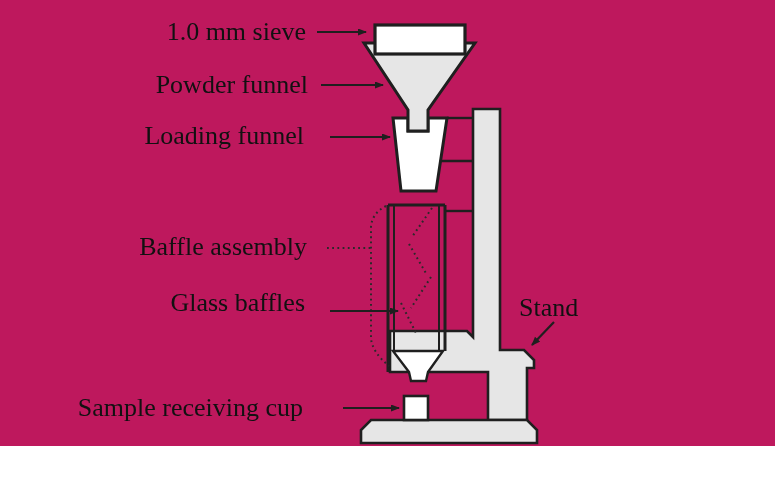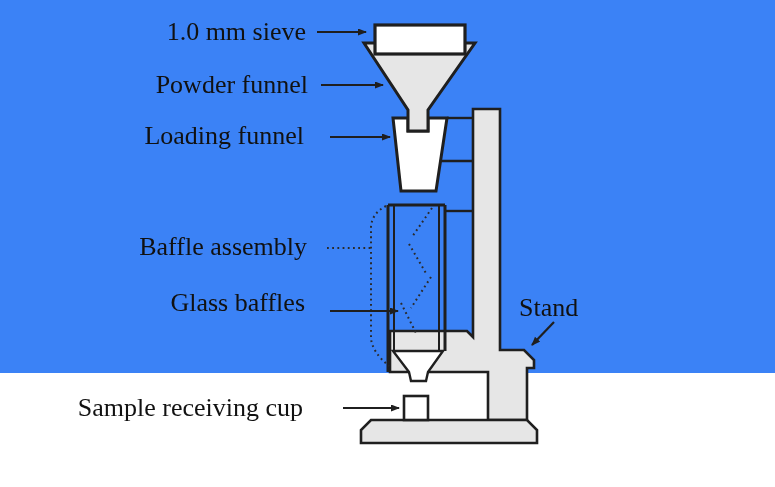--- a/index.html
+++ b/index.html
@@ -6,22 +6,22 @@
     margin: 0;
     padding: 0;
     background: #ffffff;
     width: 775px;
     height: 487px;
     overflow: hidden;
   }
   .canvas {
     position: relative;
     width: 775px;
-    height: 373px;
-    background: #3b82f6;
+    height: 446px;
+    background: #be185d;
     font-family: "Liberation Serif", "DejaVu Serif", serif;
   }
   svg { display: block; }
   text {
     font-family: "Liberation Serif", "DejaVu Serif", serif;
     font-size: 26px;
     fill: #111111;
   }
   .outline   { fill: none; stroke: #1f1f1f; }
   .grayfill  { fill: #e6e6e6; stroke: #1f1f1f; }

